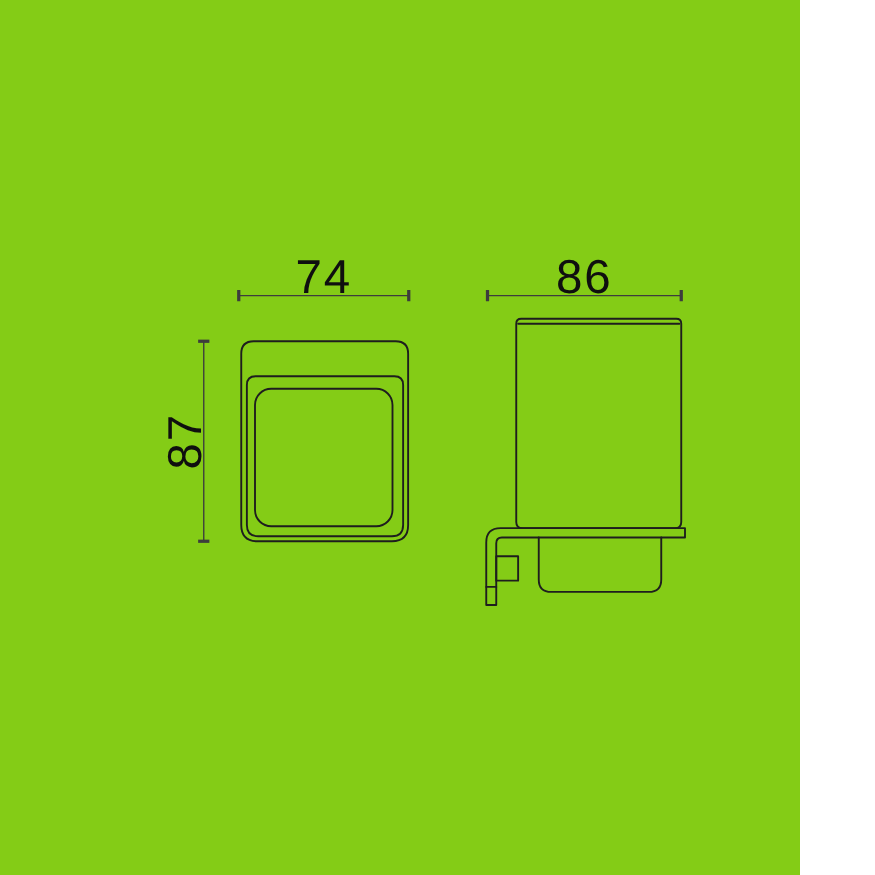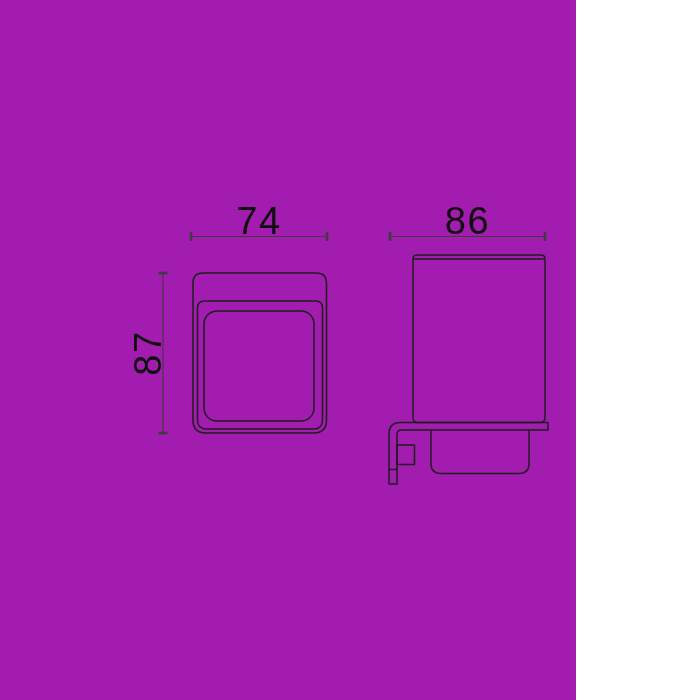--- a/index.html
+++ b/index.html
@@ -2,23 +2,23 @@
 <html><head>
 <meta charset="utf-8">
 <style>
   html, body {
     margin: 0;
     padding: 0;
     background: #ffffff;
   }
   .canvas {
     position: relative;
-    width: 576px;
+    width: 640px;
     height: 700px;
-    background: #a21caf;
+    background: #84cc16;
     overflow: hidden;
     font-family: "Liberation Sans", sans-serif;
   }
   svg {
     position: absolute;
     top: 0;
     left: 0;
   }
   .outline {
     fill: none;

